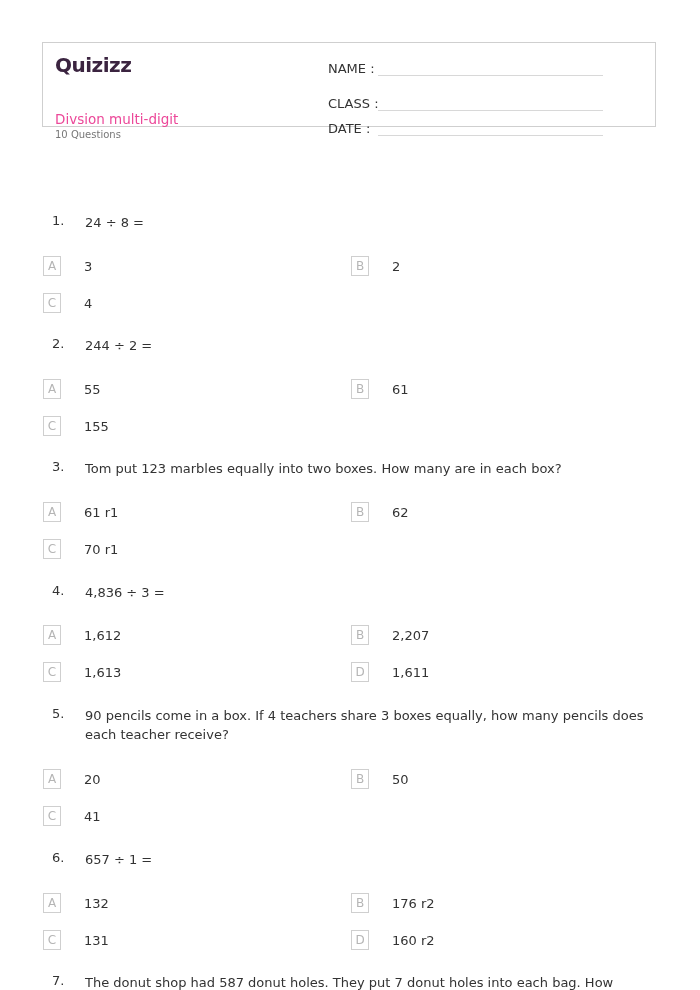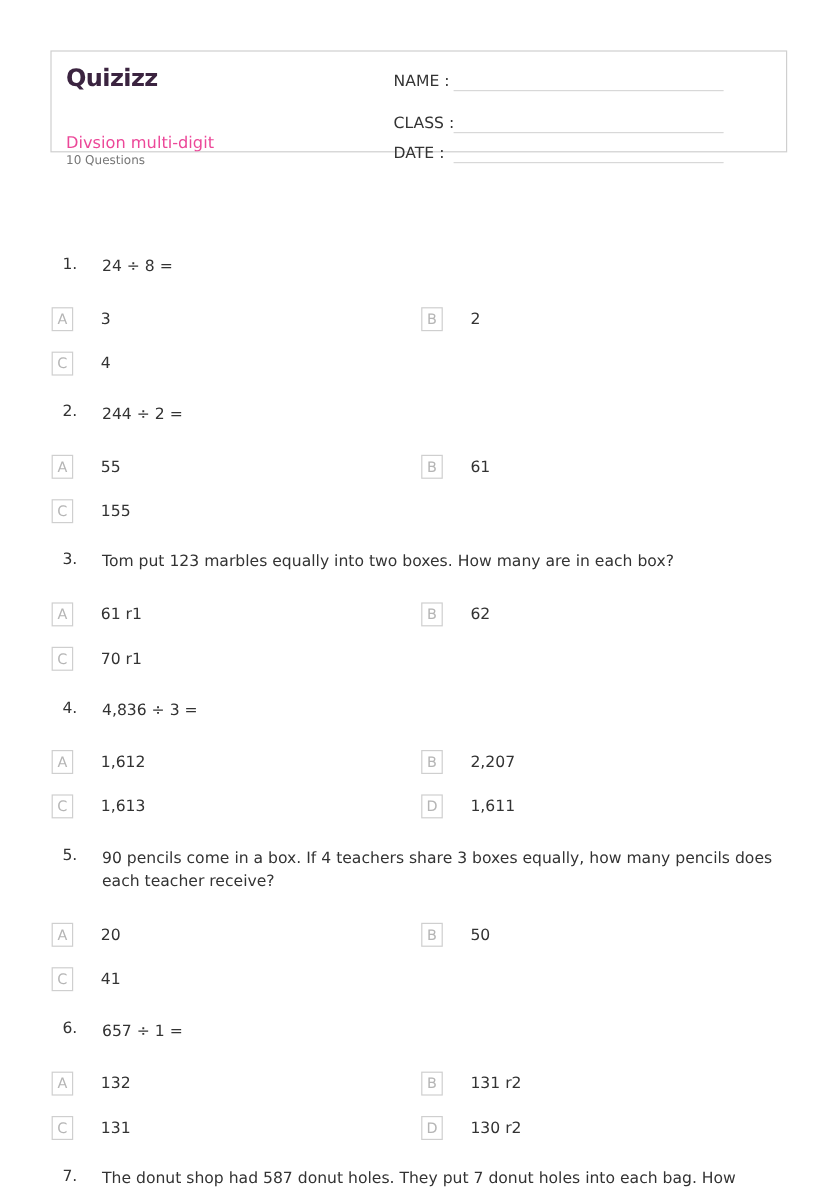--- a/index.html
+++ b/index.html
@@ -136,27 +136,27 @@
 <div class="q" style="top:850px">
   <span class="num">6.</span>
   <span class="txt">657  ÷  1 =</span>
 </div>
 <div class="opt" style="left:43px;top:893px">
     <span class="letter">A</span>
     <span>132</span>
   </div>
 <div class="opt" style="left:351px;top:893px">
     <span class="letter">B</span>
-    <span>131 r2</span>
+    <span>176 r2</span>
   </div>
 <div class="opt" style="left:43px;top:930px">
     <span class="letter">C</span>
     <span>131</span>
   </div>
 <div class="opt" style="left:351px;top:930px">
     <span class="letter">D</span>
-    <span>130 r2</span>
+    <span>160 r2</span>
   </div>
 
 <div class="q" style="top:973px">
   <span class="num">7.</span>
   <span class="txt">The donut shop had 587 donut holes. They put 7 donut holes into each bag. How many</span>
 </div>
 
 </body></html>

